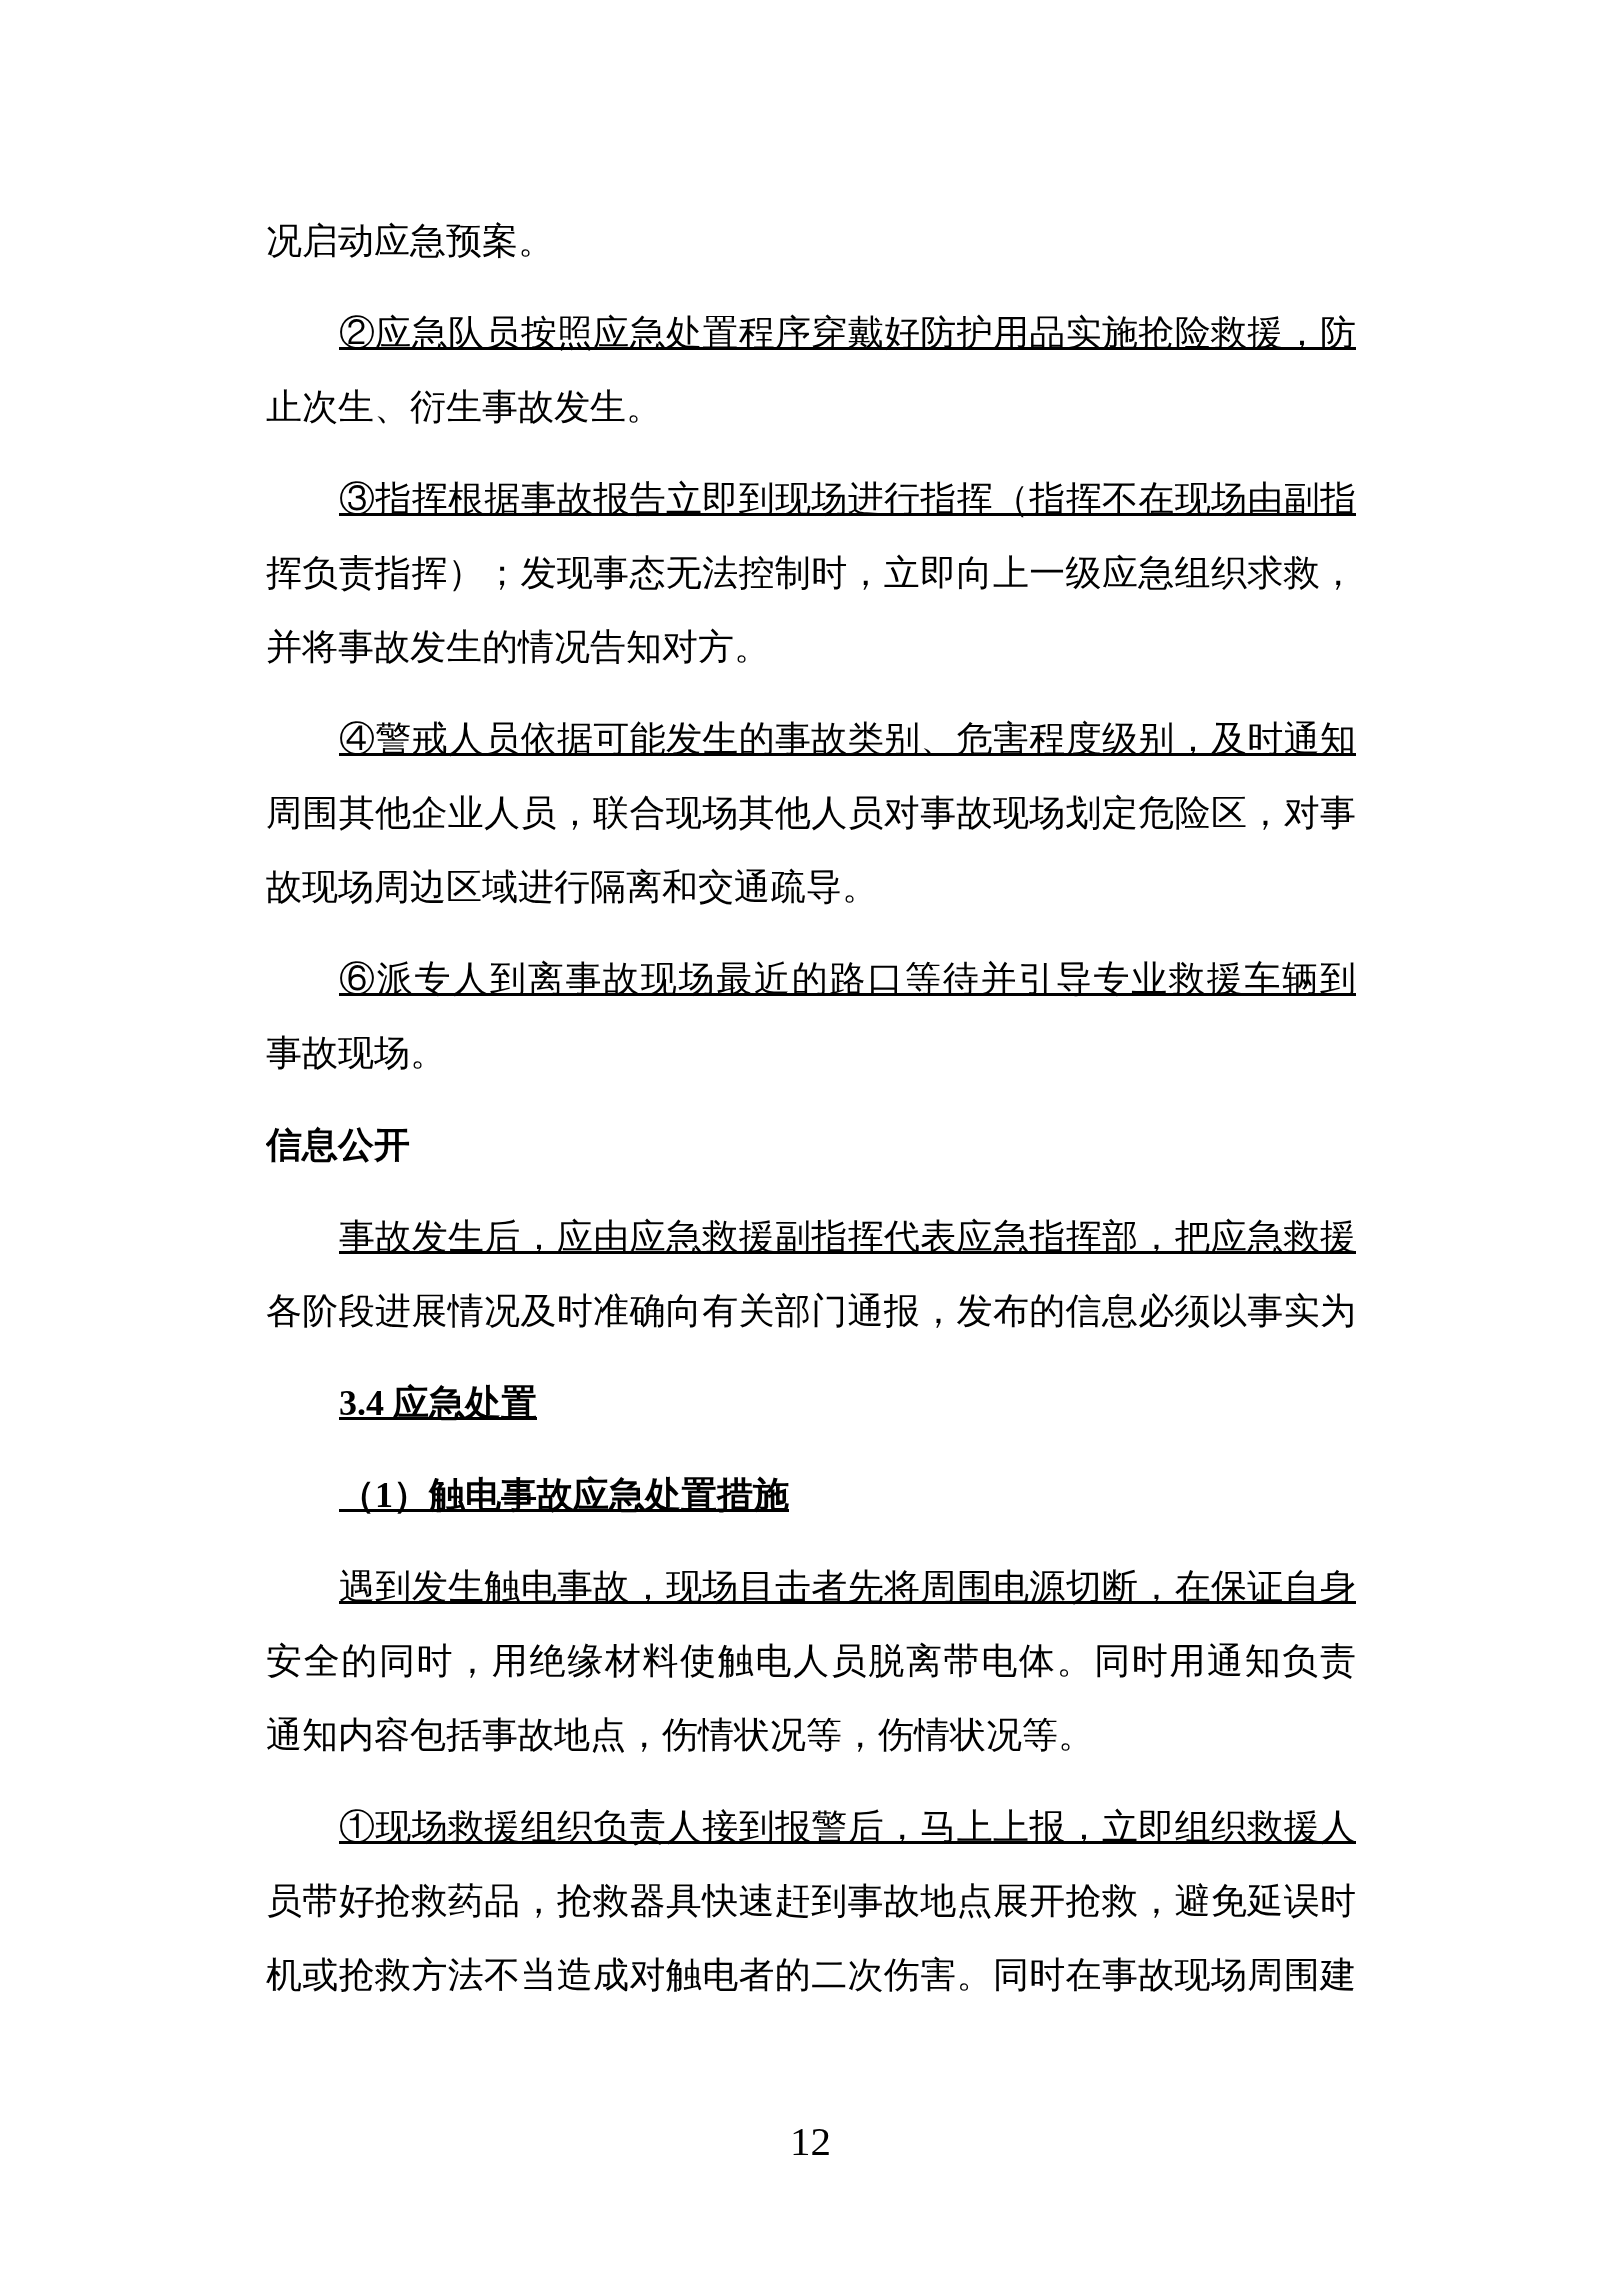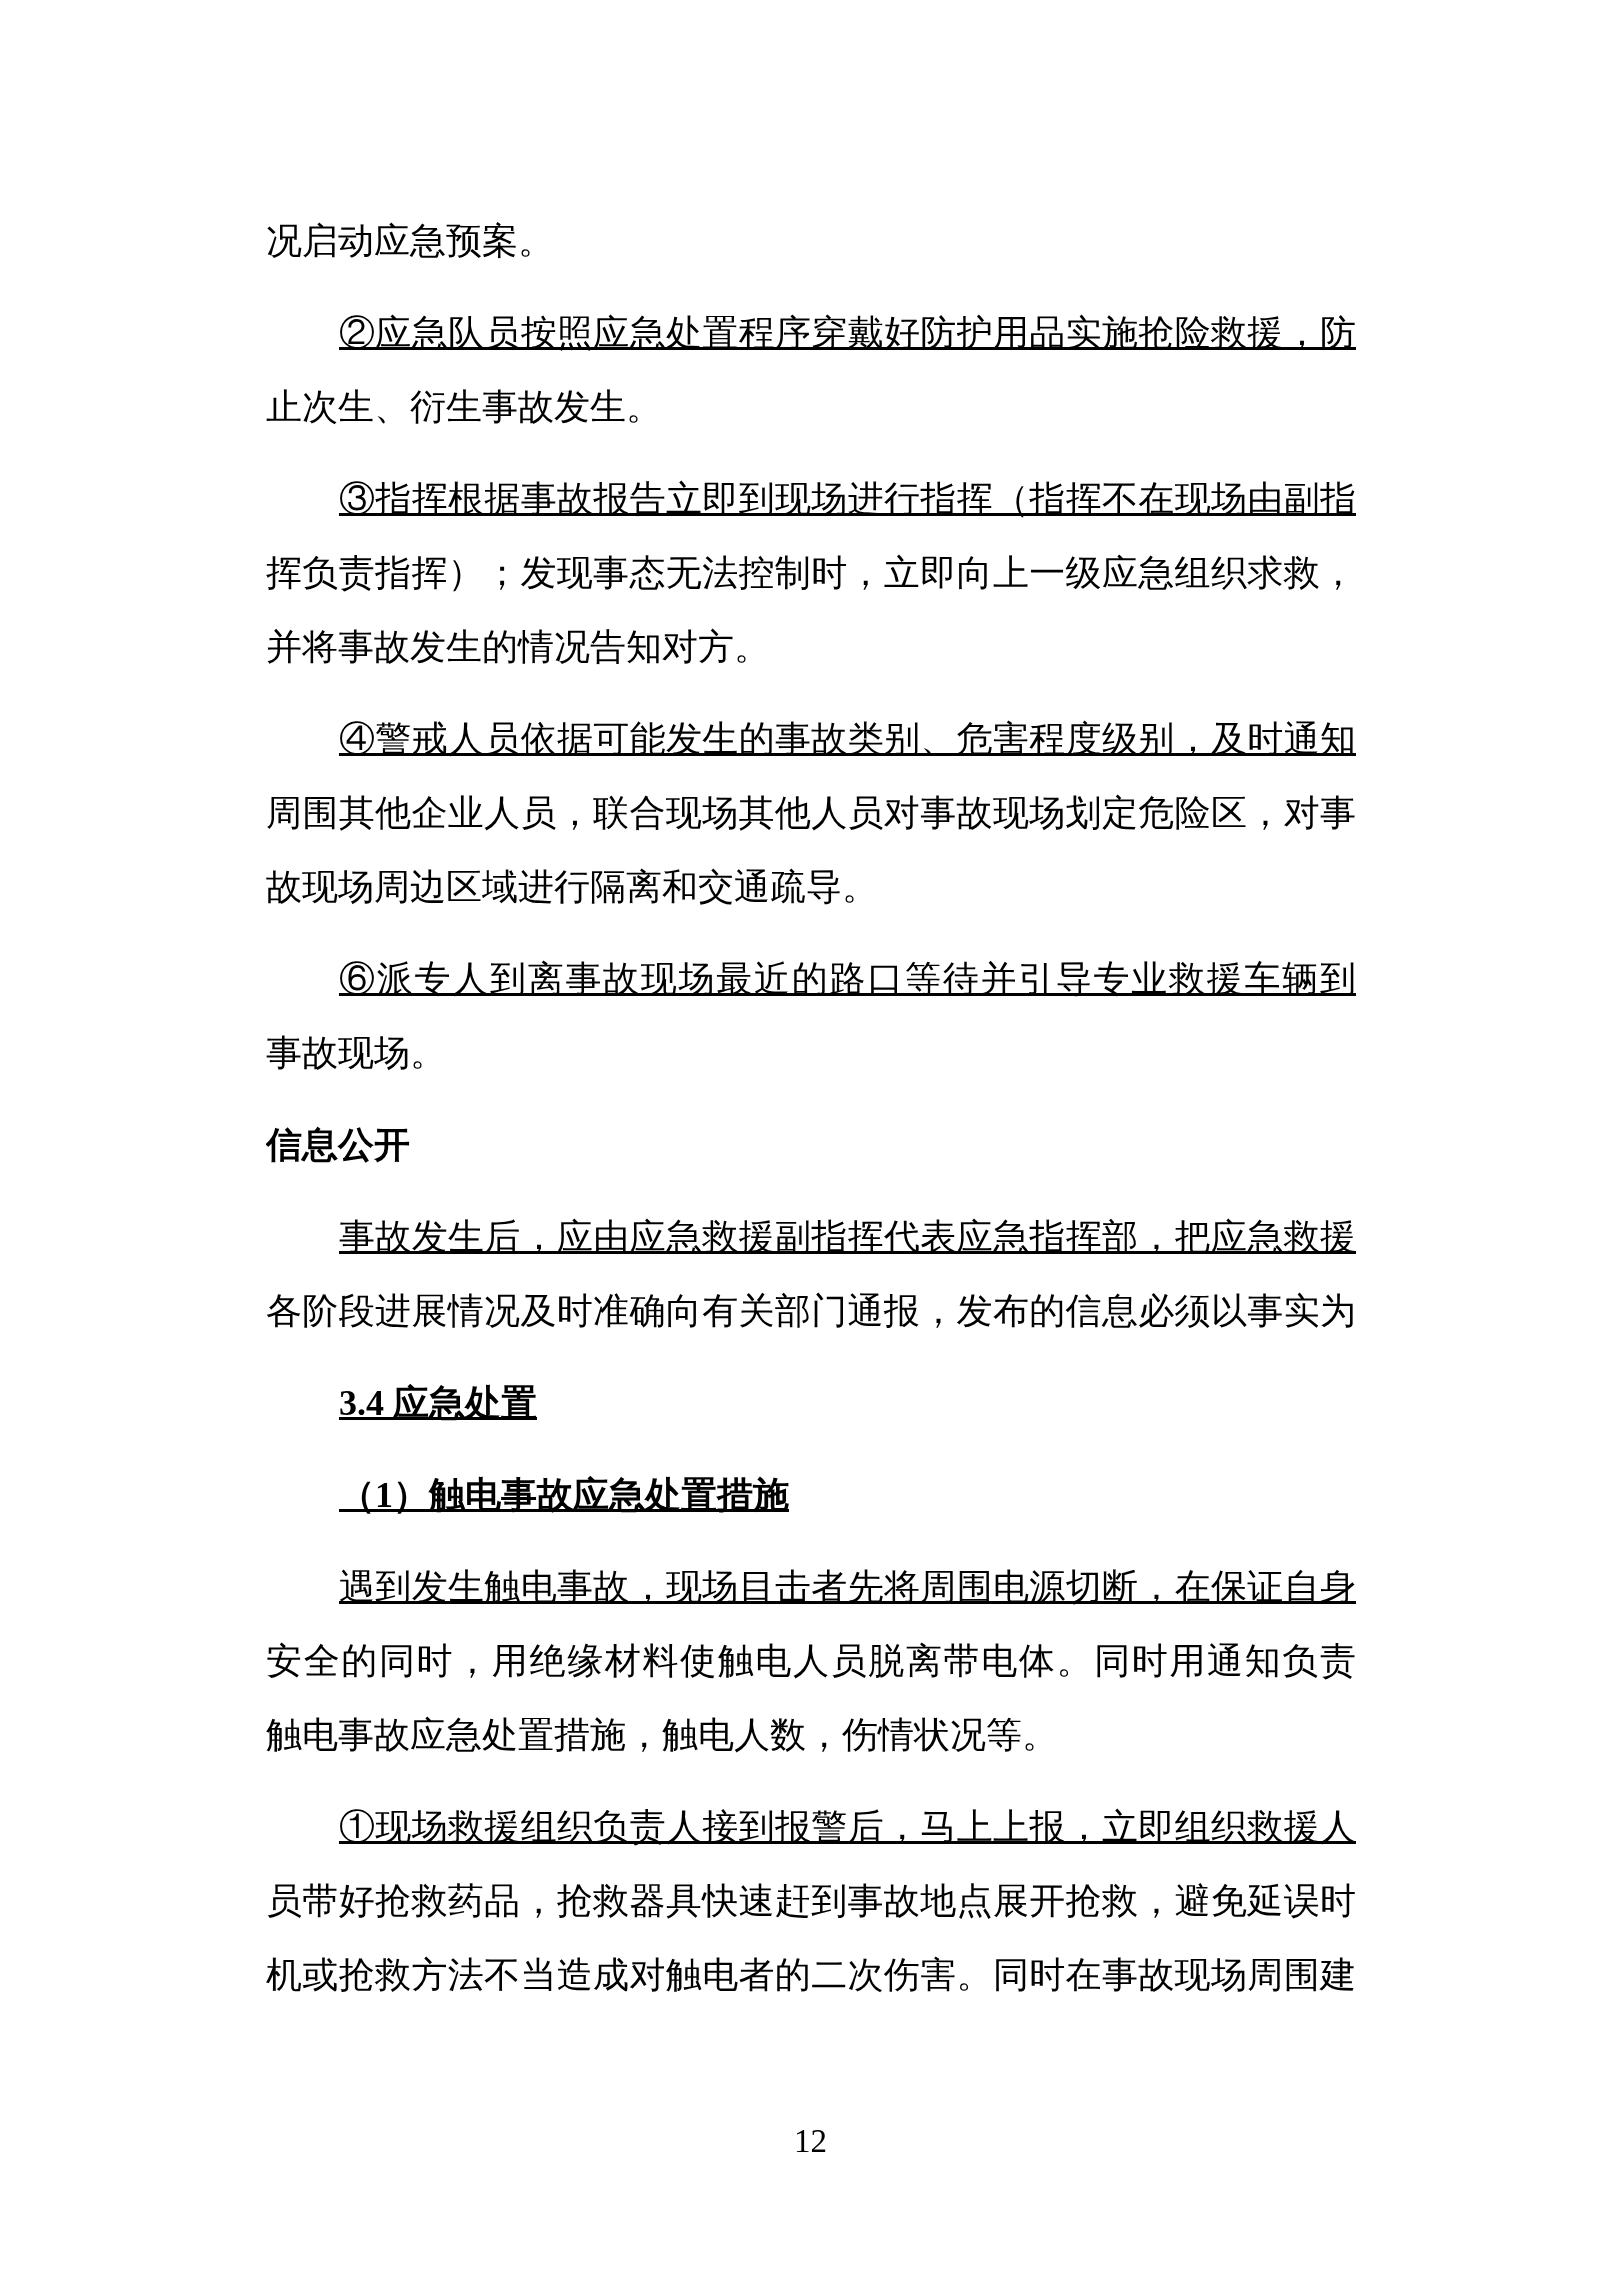--- a/index.html
+++ b/index.html
@@ -43,21 +43,21 @@
   }
   .para.heading .line {
     font-weight: bold;
   }
   .page-number {
     position: absolute;
     left: 0;
     top: 2117px;
     width: 100%;
     text-align: center;
-    font-size: 33px;
+    font-size: 41px;
     line-height: 49px;
     font-family: "Liberation Serif", "DejaVu Serif", serif;
   }
 </style>
 </head>
 <body>
 
 <div class="page">
   <div class="text-body">
       <div class="para body">
@@ -90,21 +90,21 @@
       </div>
       <div class="para heading">
         <div class="line indent">3.4 应急处置</div>
       </div>
       <div class="para heading">
         <div class="line indent">（1）触电事故应急处置措施</div>
       </div>
       <div class="para body">
         <div class="line indent justify">遇到发生触电事故，现场目击者先将周围电源切断，在保证自身</div>
         <div class="line justify">安全的同时，用绝缘材料使触电人员脱离带电体。同时用通知负责人，</div>
-        <div class="line">触电事故应急处置措施，触电人数，伤情状况等。</div>
+        <div class="line">通知内容包括事故地点，伤情状况等，伤情状况等。</div>
       </div>
       <div class="para body">
         <div class="line indent justify">①现场救援组织负责人接到报警后，马上上报，立即组织救援人</div>
         <div class="line justify">员带好抢救药品，抢救器具快速赶到事故地点展开抢救，避免延误时</div>
         <div class="line justify">机或抢救方法不当造成对触电者的二次伤害。同时在事故现场周围建</div>
       </div>
     </div>
   <div class="page-number">12</div>
 </div>
 

